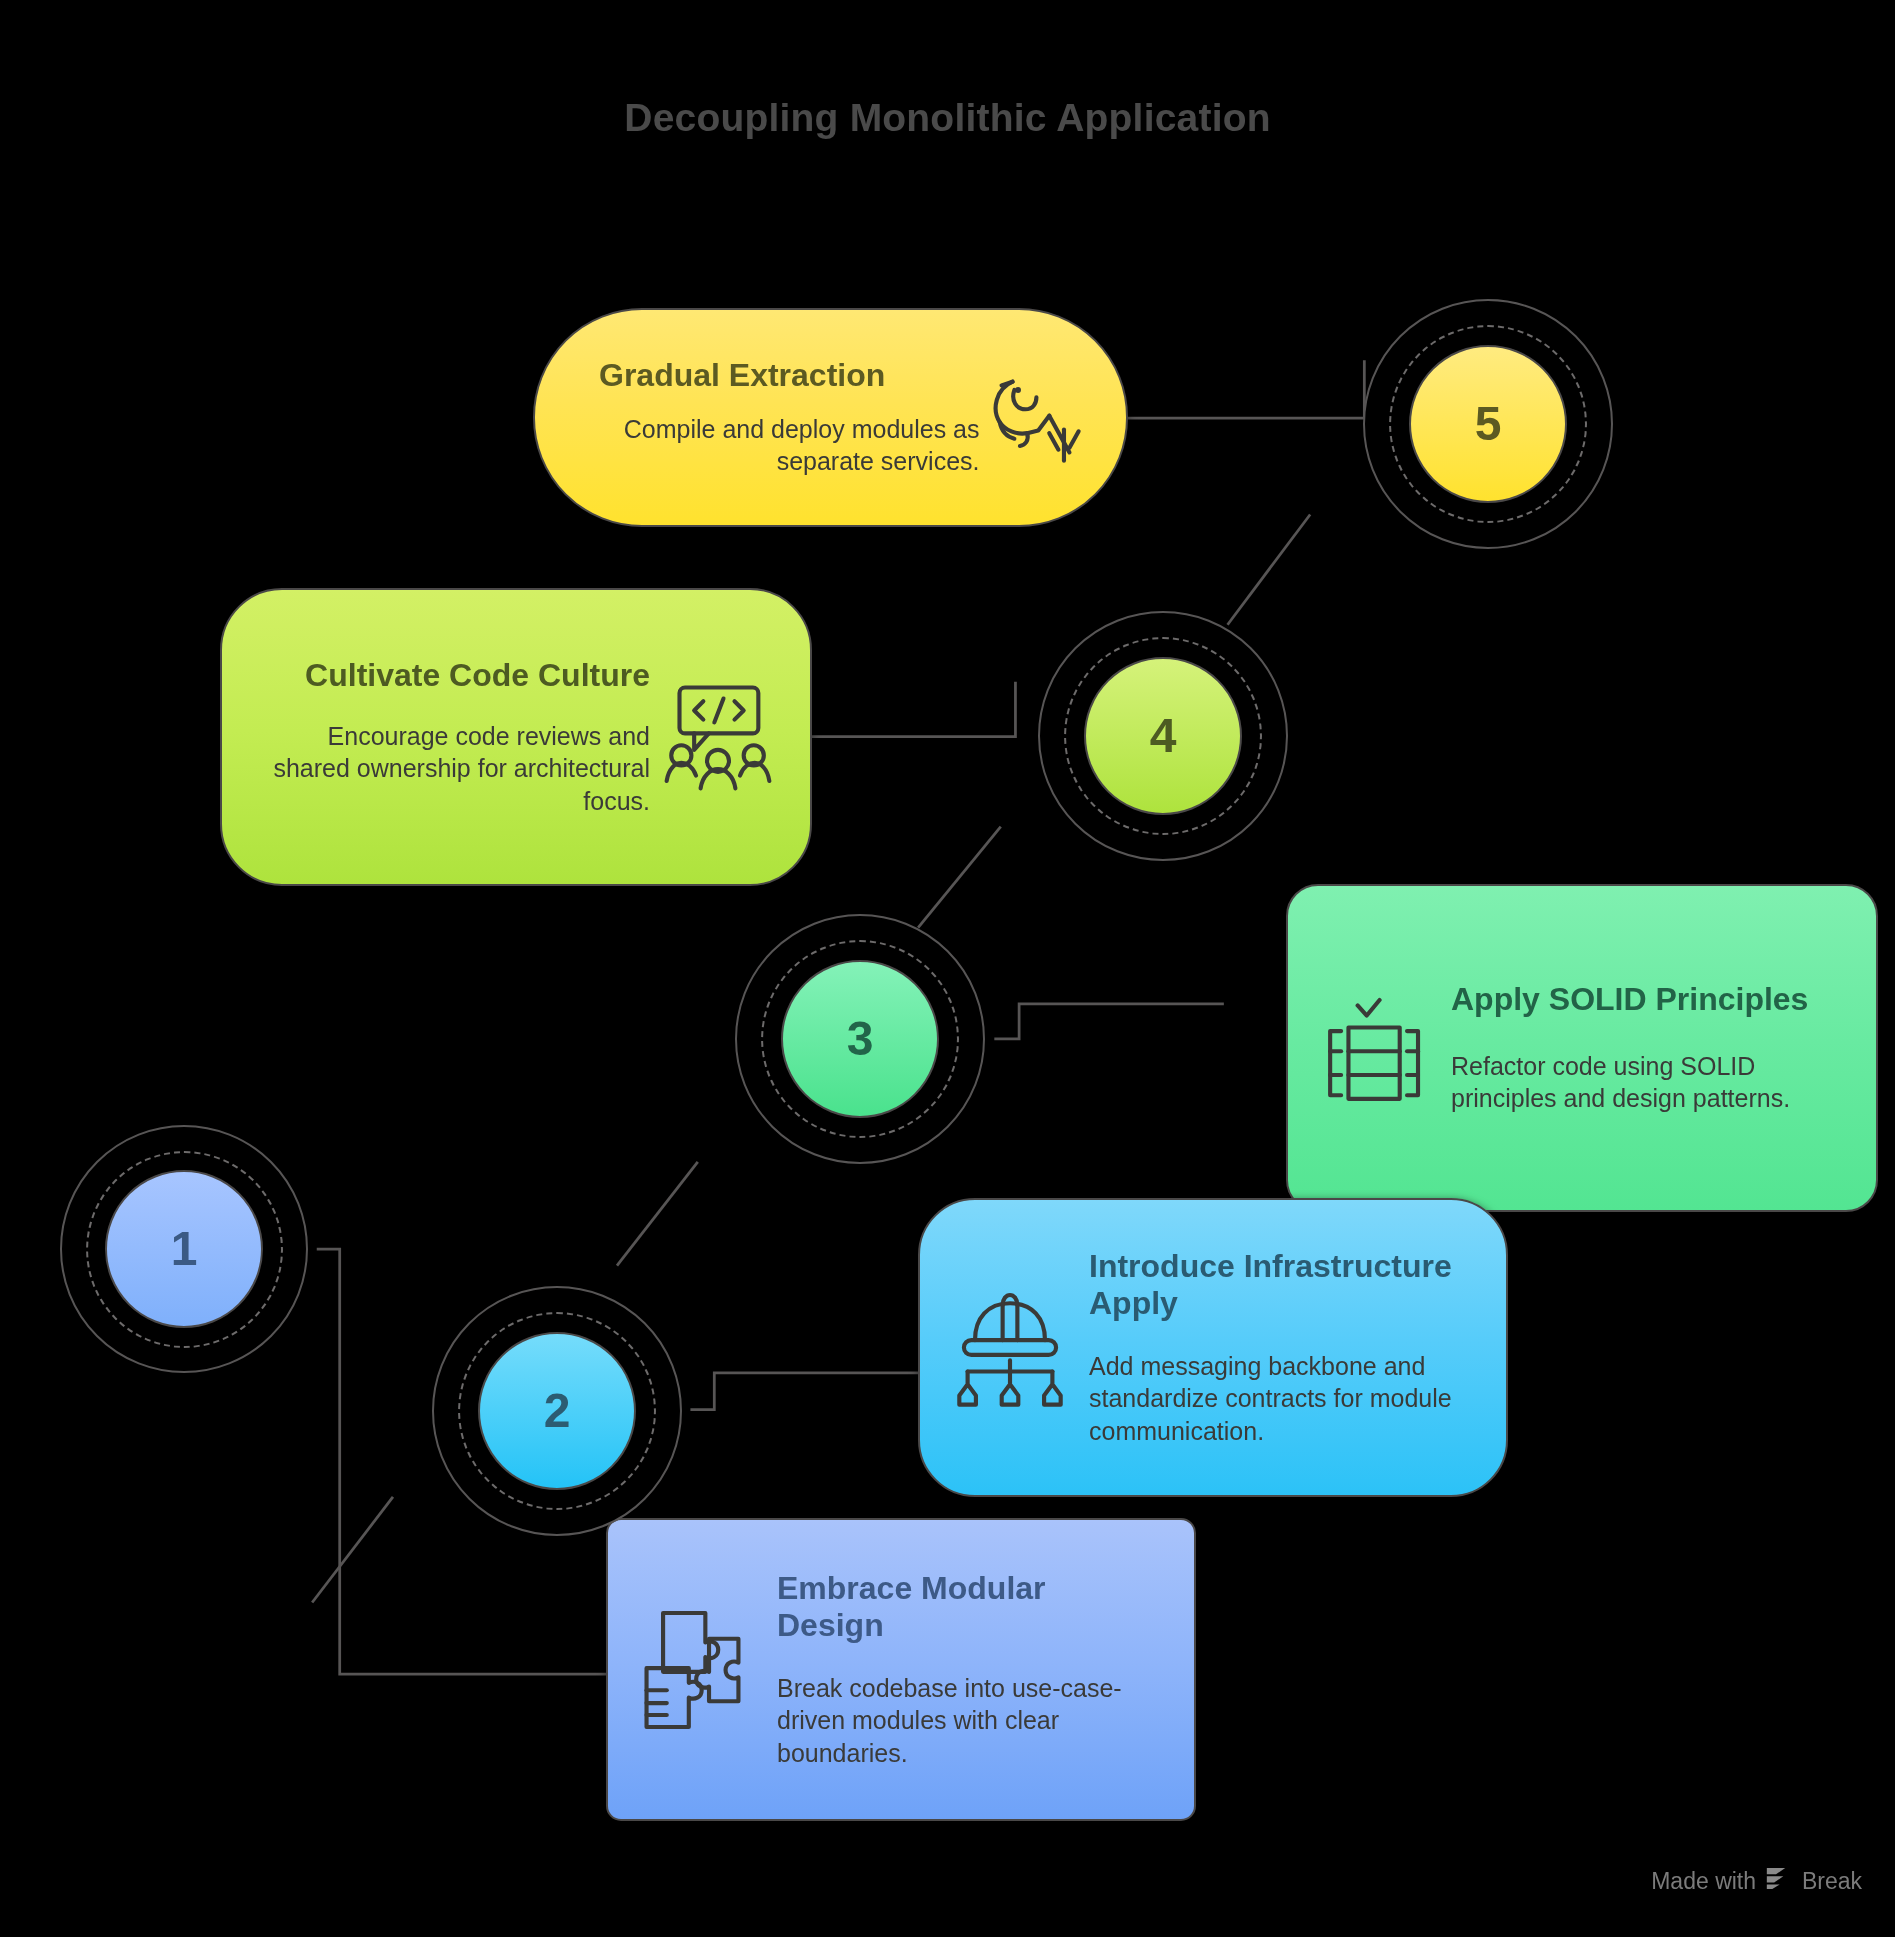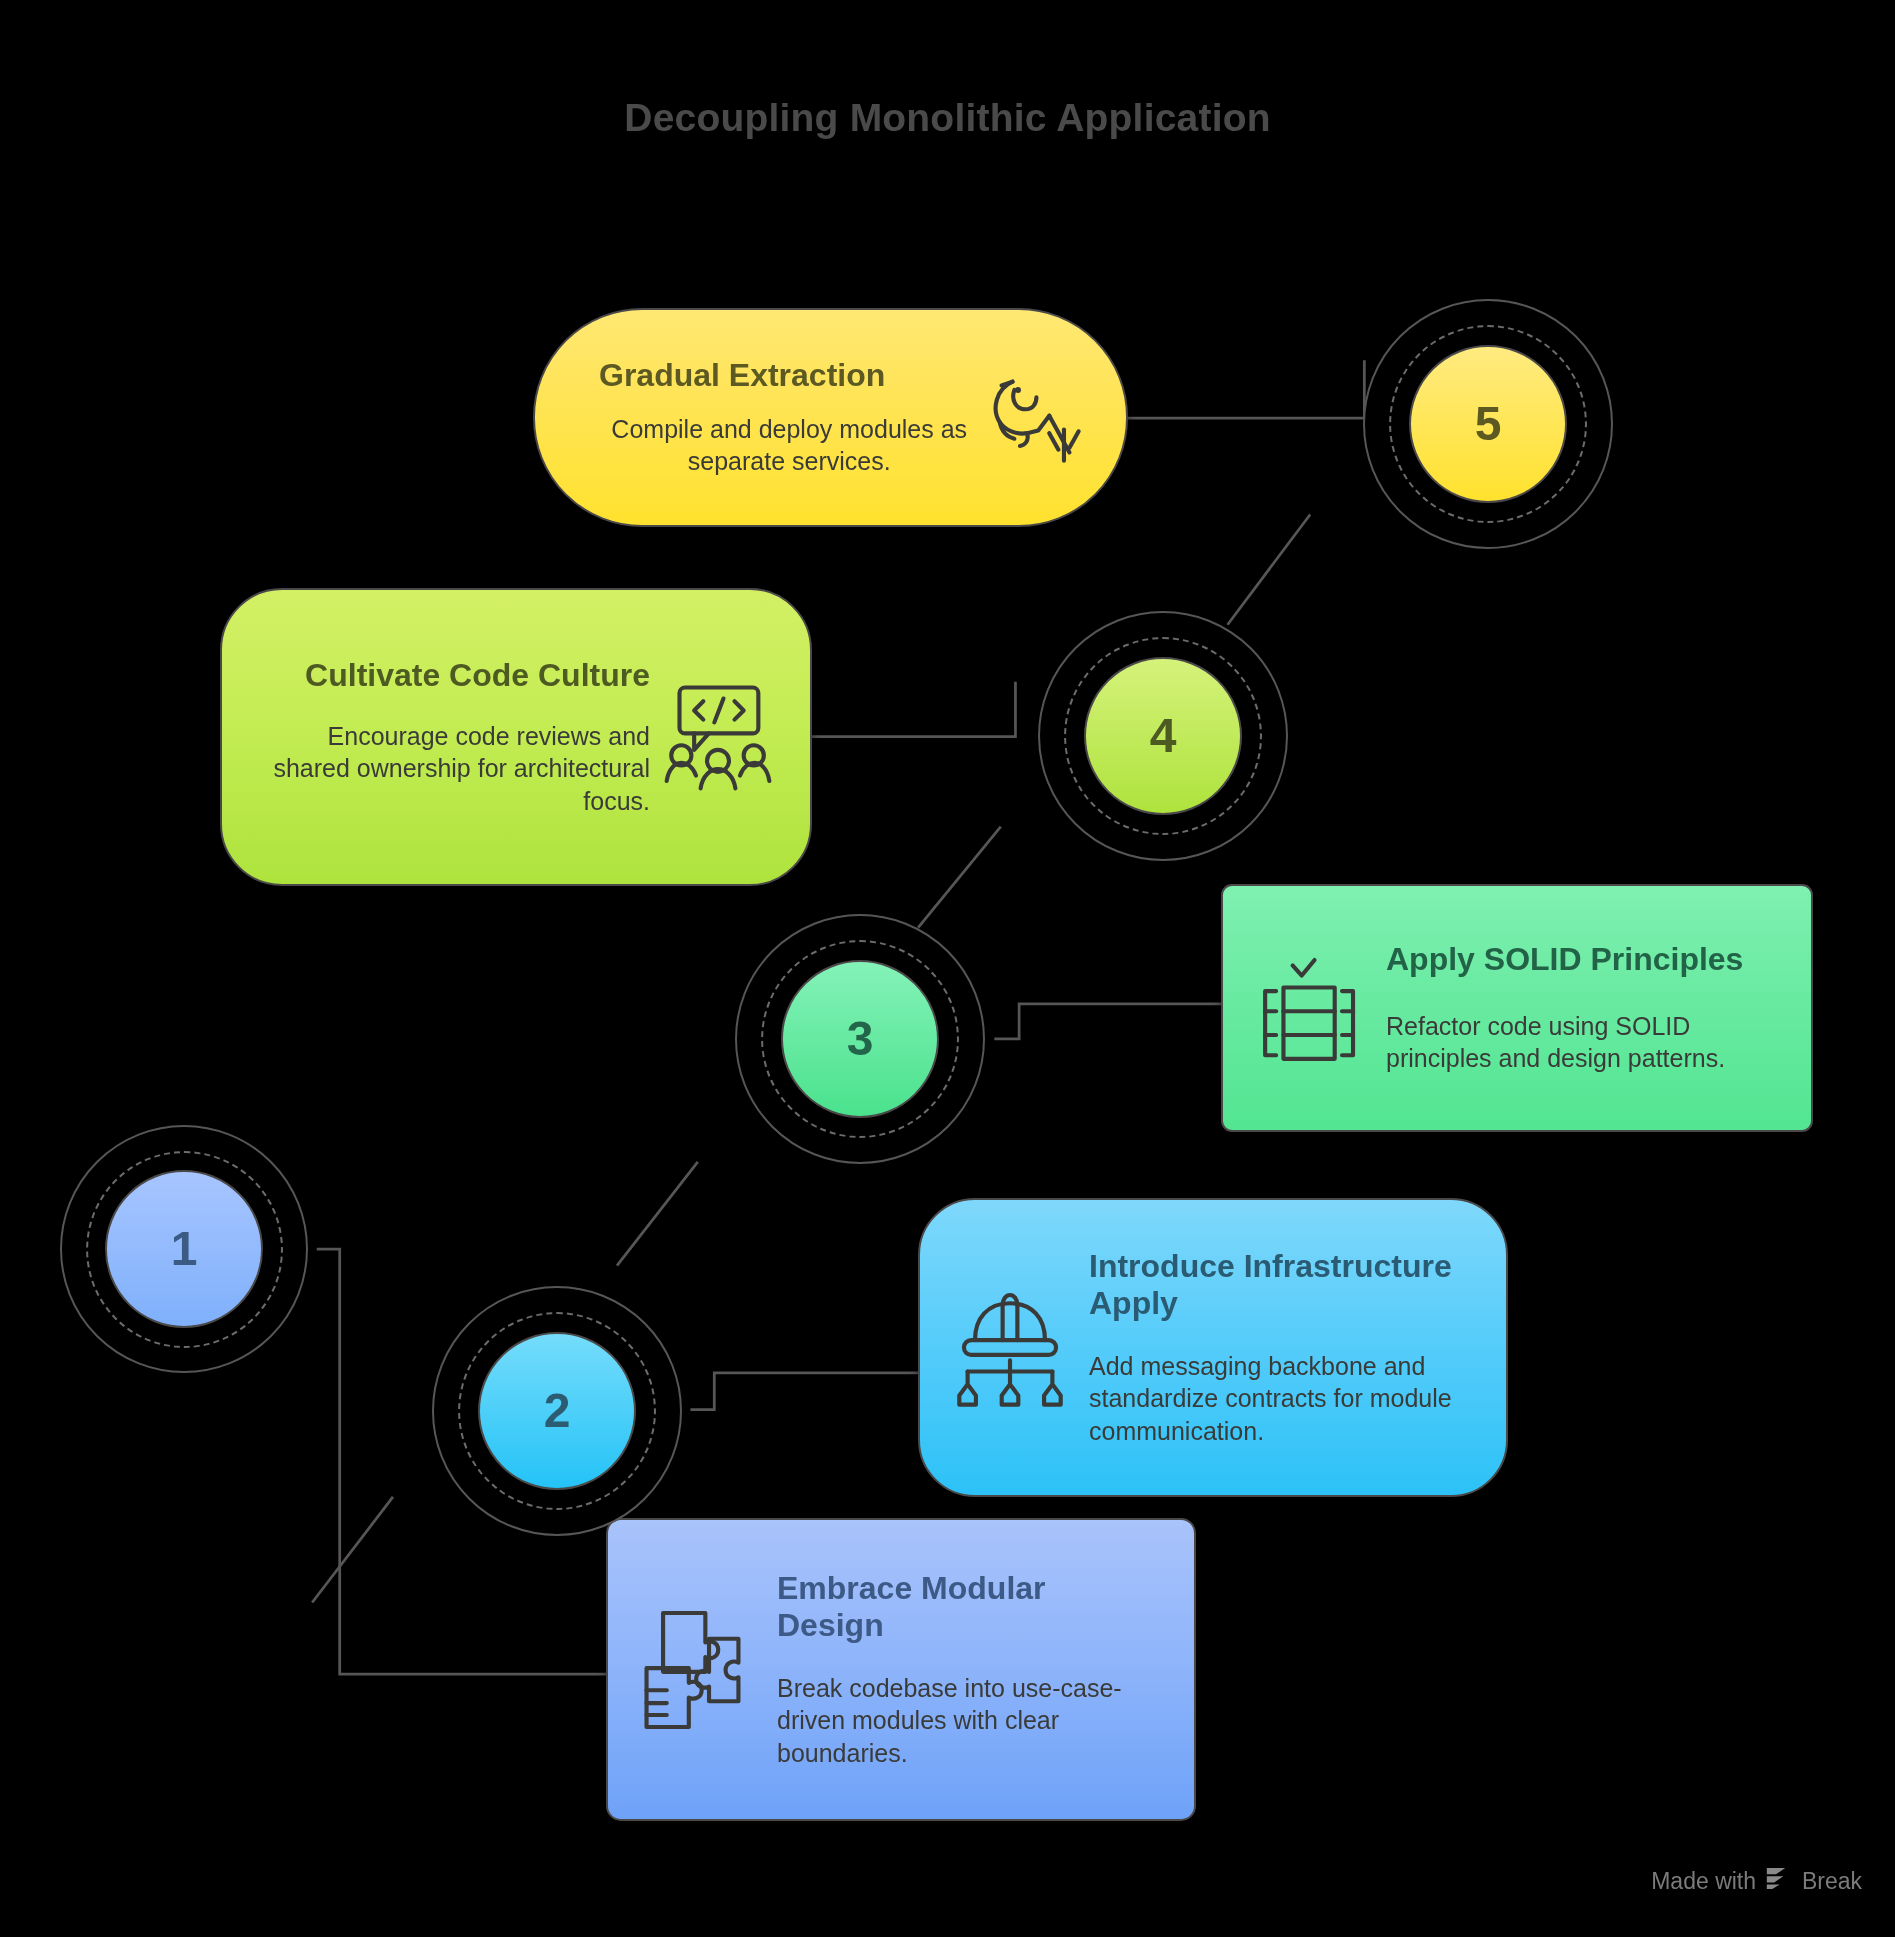--- a/index.html
+++ b/index.html
@@ -37,35 +37,35 @@
   .card-icon{flex:0 0 auto;display:flex;align-items:center;justify-content:center;}
   .card-icon svg{display:block;}
 
   
   #card-5{
     left:533px;top:308px;width:595px;height:219px;border-radius:109px;
     background:linear-gradient(180deg,#ffe873 0%,#ffe455 42%,#ffe22e 100%);
   }
   #card-5 .card-inner{padding:0 40px 0 64px;gap:5.5px;}
   #card-5 .card-title{font-size:32px;color:#5c5a22;margin-bottom:18.4px;}
-  #card-5 .card-body{font-size:25px;color:#3a3a38;text-align:center;}
+  #card-5 .card-body{font-size:25px;color:#3a3a38;text-align:right;}
 
   
   #card-4{
     left:220px;top:588px;width:592px;height:298px;border-radius:62px;
     background:linear-gradient(180deg,#d3f065 0%,#c3ec52 48%,#aee33d 100%);
   }
   #card-4 .card-inner{padding:0 37px 0 48px;gap:13px;}
   #card-4 .card-text{text-align:right;}
   #card-4 .card-title{font-size:32px;color:#4d5b22;margin-bottom:26px;}
   #card-4 .card-body{font-size:25px;color:#3a3a38;}
 
   
   #card-3{
-    left:1221px;top:884px;width:592px;height:248px;border-radius:11px;
+    left:1286px;top:884px;width:592px;height:328px;border-radius:32px;
     background:linear-gradient(180deg,#7ff0b0 0%,#68eaa1 48%,#53e592 100%);
   }
   #card-3 .card-inner{padding:0 39px 0 31px;gap:20px;flex-direction:row;}
   #card-3 .card-text{text-align:left;}
   #card-3 .card-title{font-size:32px;color:#226347;margin-bottom:31px;}
   #card-3 .card-body{font-size:25px;color:#3a3a38;}
 
   
   #card-2{
     left:918px;top:1198px;width:590px;height:299px;border-radius:57px;

